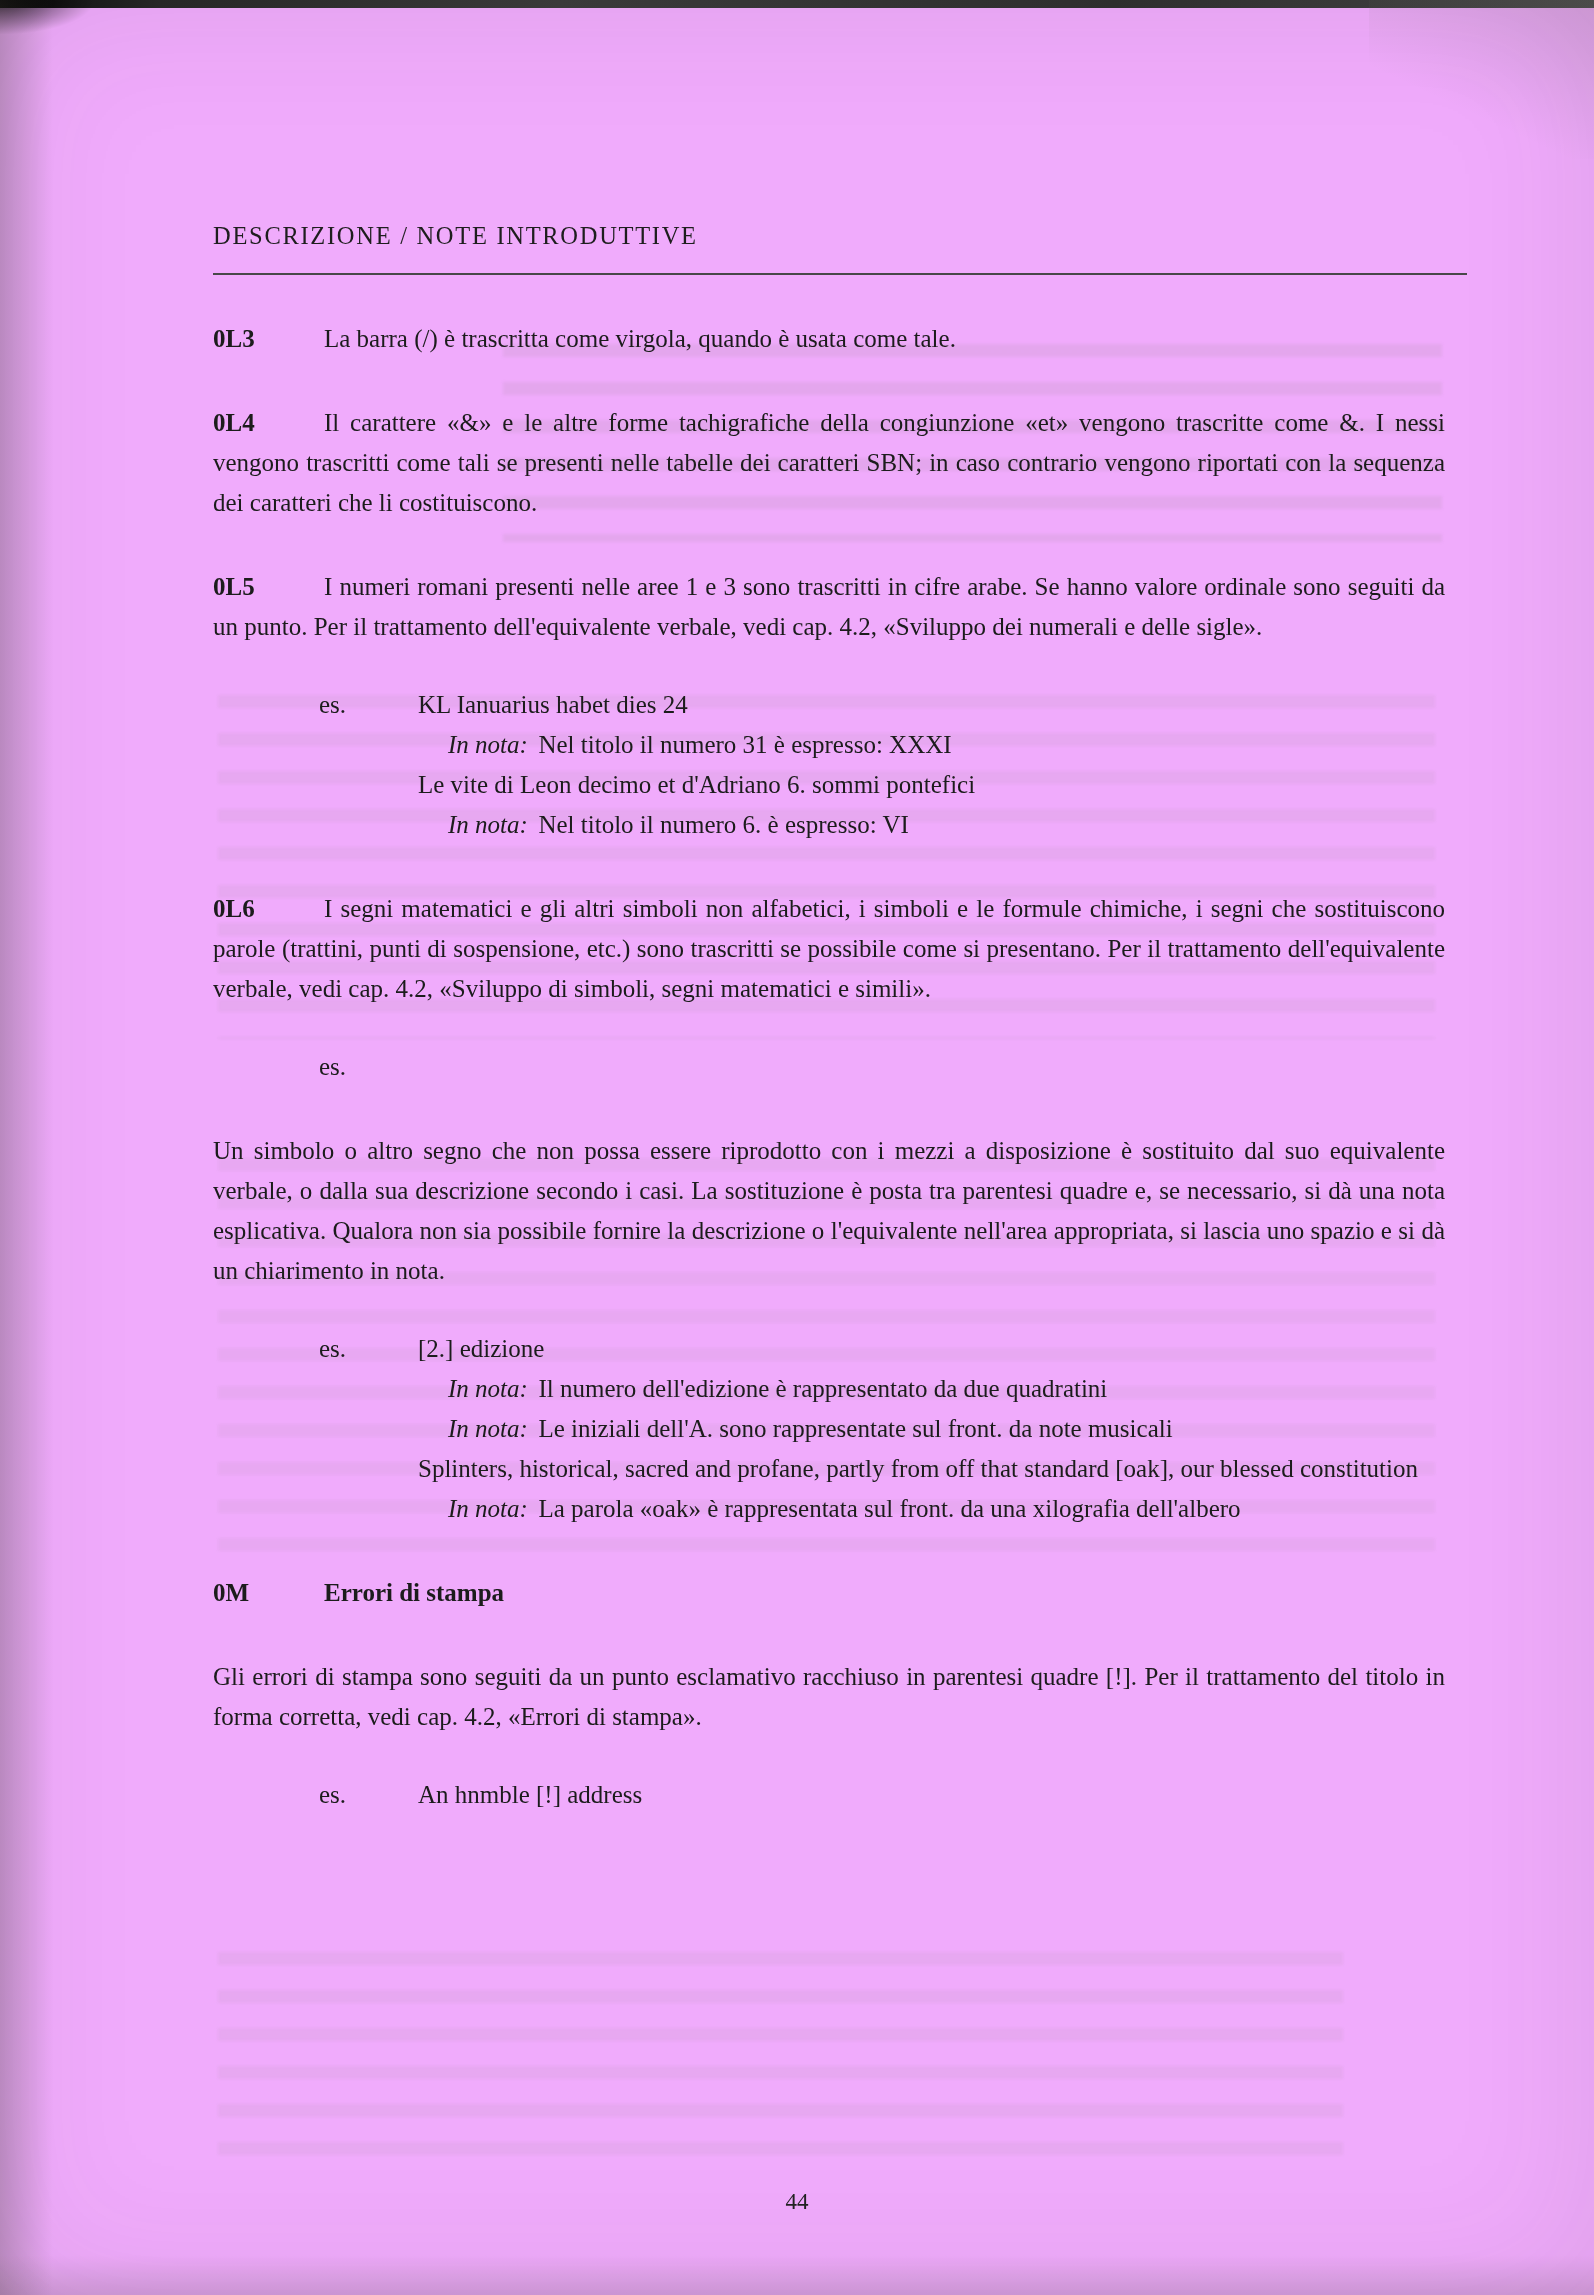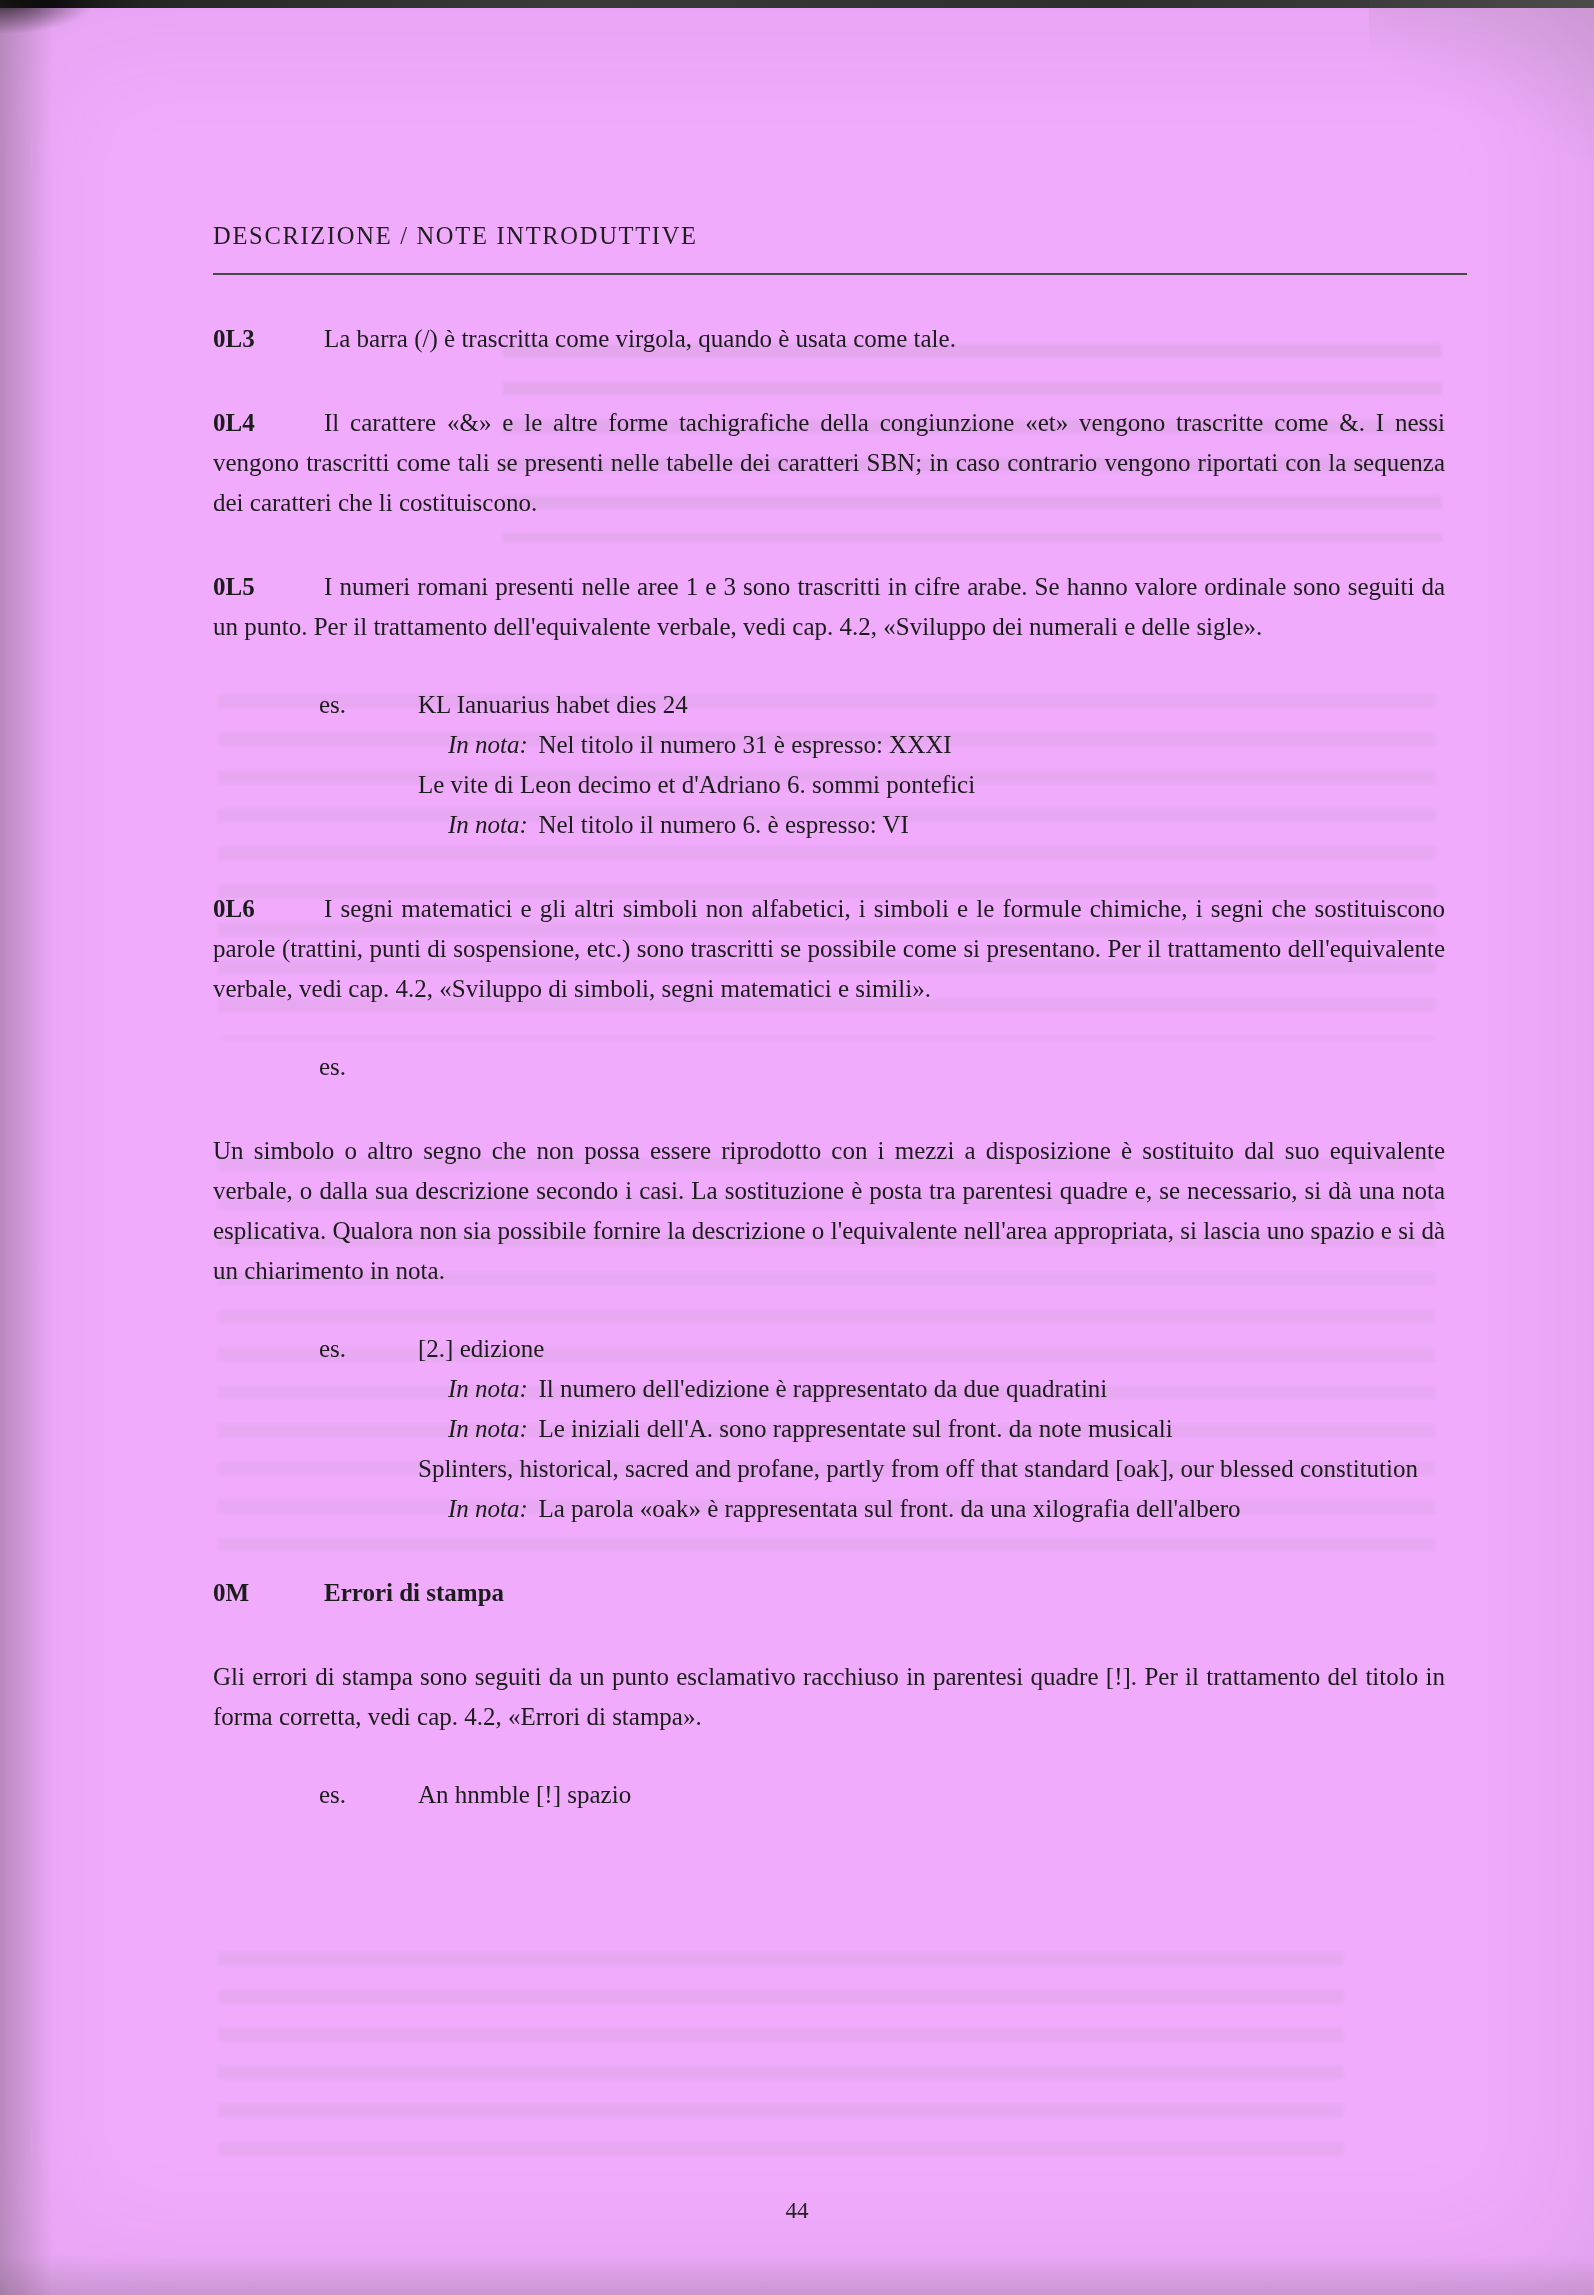--- a/index.html
+++ b/index.html
@@ -96,21 +96,21 @@
     width: 99px;
   }
   .ex-body { flex: 1; min-width: 0; }
   .ex-line, .ex-nota { margin: 0; }
   .ex-line.justify { text-align: justify; }
   .ex-nota { margin-left: 30px; }
   .nota-lbl { font-style: italic; padding-right: 10.6px; }
 
   .footer {
     position: absolute;
-    bottom: 71px;
+    bottom: 80px;
     left: 0;
     width: 1594px;
     text-align: center;
     font-size: 23px;
     color: #222;
   }
 </style>
 </head>
 <body>
 
@@ -169,21 +169,21 @@
       </div>
     </div>
 
     <p class="item heading"><span class="lbl">0M</span><span>Errori di stampa</span></p>
 
     <p class="para">Gli errori di stampa sono seguiti da un punto esclamativo racchiuso in parentesi quadre [!]. Per il trattamento del titolo in forma corretta, vedi cap. 4.2, «Errori di stampa».</p>
 
     <div class="example">
       <div class="es-col">es.</div>
       <div class="ex-body">
-        <p class="ex-line">An hnmble [!] spazio</p>
+        <p class="ex-line">An hnmble [!] address</p>
       </div>
     </div>
 
   </div>
 
   <div class="footer">
     <span>44</span>
   </div>
 
 </div>

